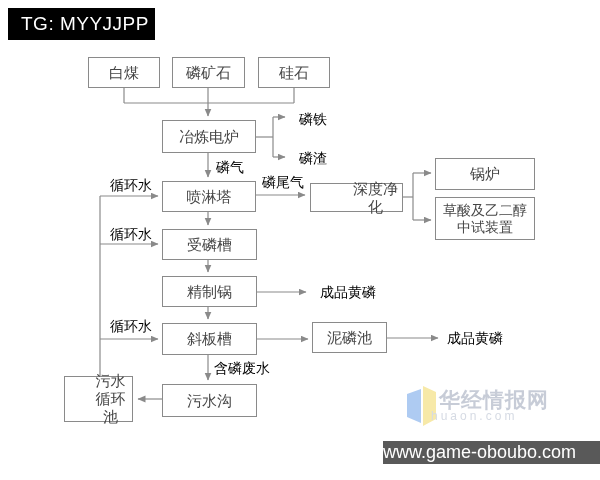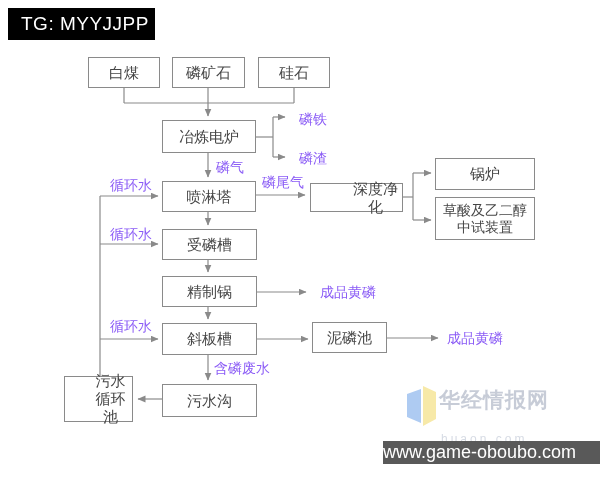--- a/index.html
+++ b/index.html
@@ -35,21 +35,21 @@
   .n-jingzhi  { left: 162px; top: 276px; width: 95px;  height: 31px; }
   .n-xieban   { left: 162px; top: 323px; width: 95px;  height: 32px; }
   .n-wushuigou{ left: 162px; top: 384px; width: 95px;  height: 33px; }
   .n-wushuichi{ left: 64px;  top: 376px; width: 69px;  height: 46px; padding-left: 24px; }
   .n-shendu   { left: 310px; top: 183px; width: 93px;  height: 29px; padding-left: 38px; }
   .n-guolu    { left: 435px; top: 158px; width: 100px; height: 32px; }
   .n-caosuan  { left: 435px; top: 197px; width: 100px; height: 43px; font-size: 14px; line-height: 17px; }
   .n-nilin    { left: 312px; top: 322px; width: 75px;  height: 31px; }
   
   .flabel {
-    position: absolute; color: #8b5cf6;
+    position: absolute; color: #000000;
     font-family: "Liberation Serif", serif; font-size: 14px; white-space: nowrap;
   }
   .l-lintie   { left: 299px; top: 111px; }
   .l-linzha   { left: 299px; top: 150px; }
   .l-linqi    { left: 216px; top: 159px; }
   .l-weiqi    { left: 262px; top: 174px; }
   .l-xh1      { left: 110px; top: 177px; }
   .l-xh2      { left: 110px; top: 226px; }
   .l-xh3      { left: 110px; top: 318px; }
   .l-feishui  { left: 214px; top: 360px; }
@@ -57,22 +57,22 @@
   .l-chengpin2{ left: 447px; top: 330px; }
   
   .wm { position: absolute; left: 405px; top: 385px; width: 190px; height: 42px; }
   .wm-logo { position: absolute; left: 0; top: 1px; }
   .wm-name {
     position: absolute; left: 34px; top: 1px;
     color: #c7ccd7; font-size: 21px; font-weight: bold; letter-spacing: 1px;
     white-space: nowrap;
   }
   .wm-domain {
-    position: absolute; left: 36px; top: 24px;
-    color: #d6dbe4; font-size: 12px; letter-spacing: 3px; margin-top: 23px;
+    position: absolute; left: 26px; top: 24px;
+    color: #d6dbe4; font-size: 12px; letter-spacing: 3px;
   }
   
   .urlbar {
     position: absolute; left: 383px; top: 441px; width: 217px; height: 23px;
     background: #595959; color: #ffffff; font-size: 18px; line-height: 23px;
     text-align: left; white-space: nowrap;
   }
 </style>
 </head>
 <body>

